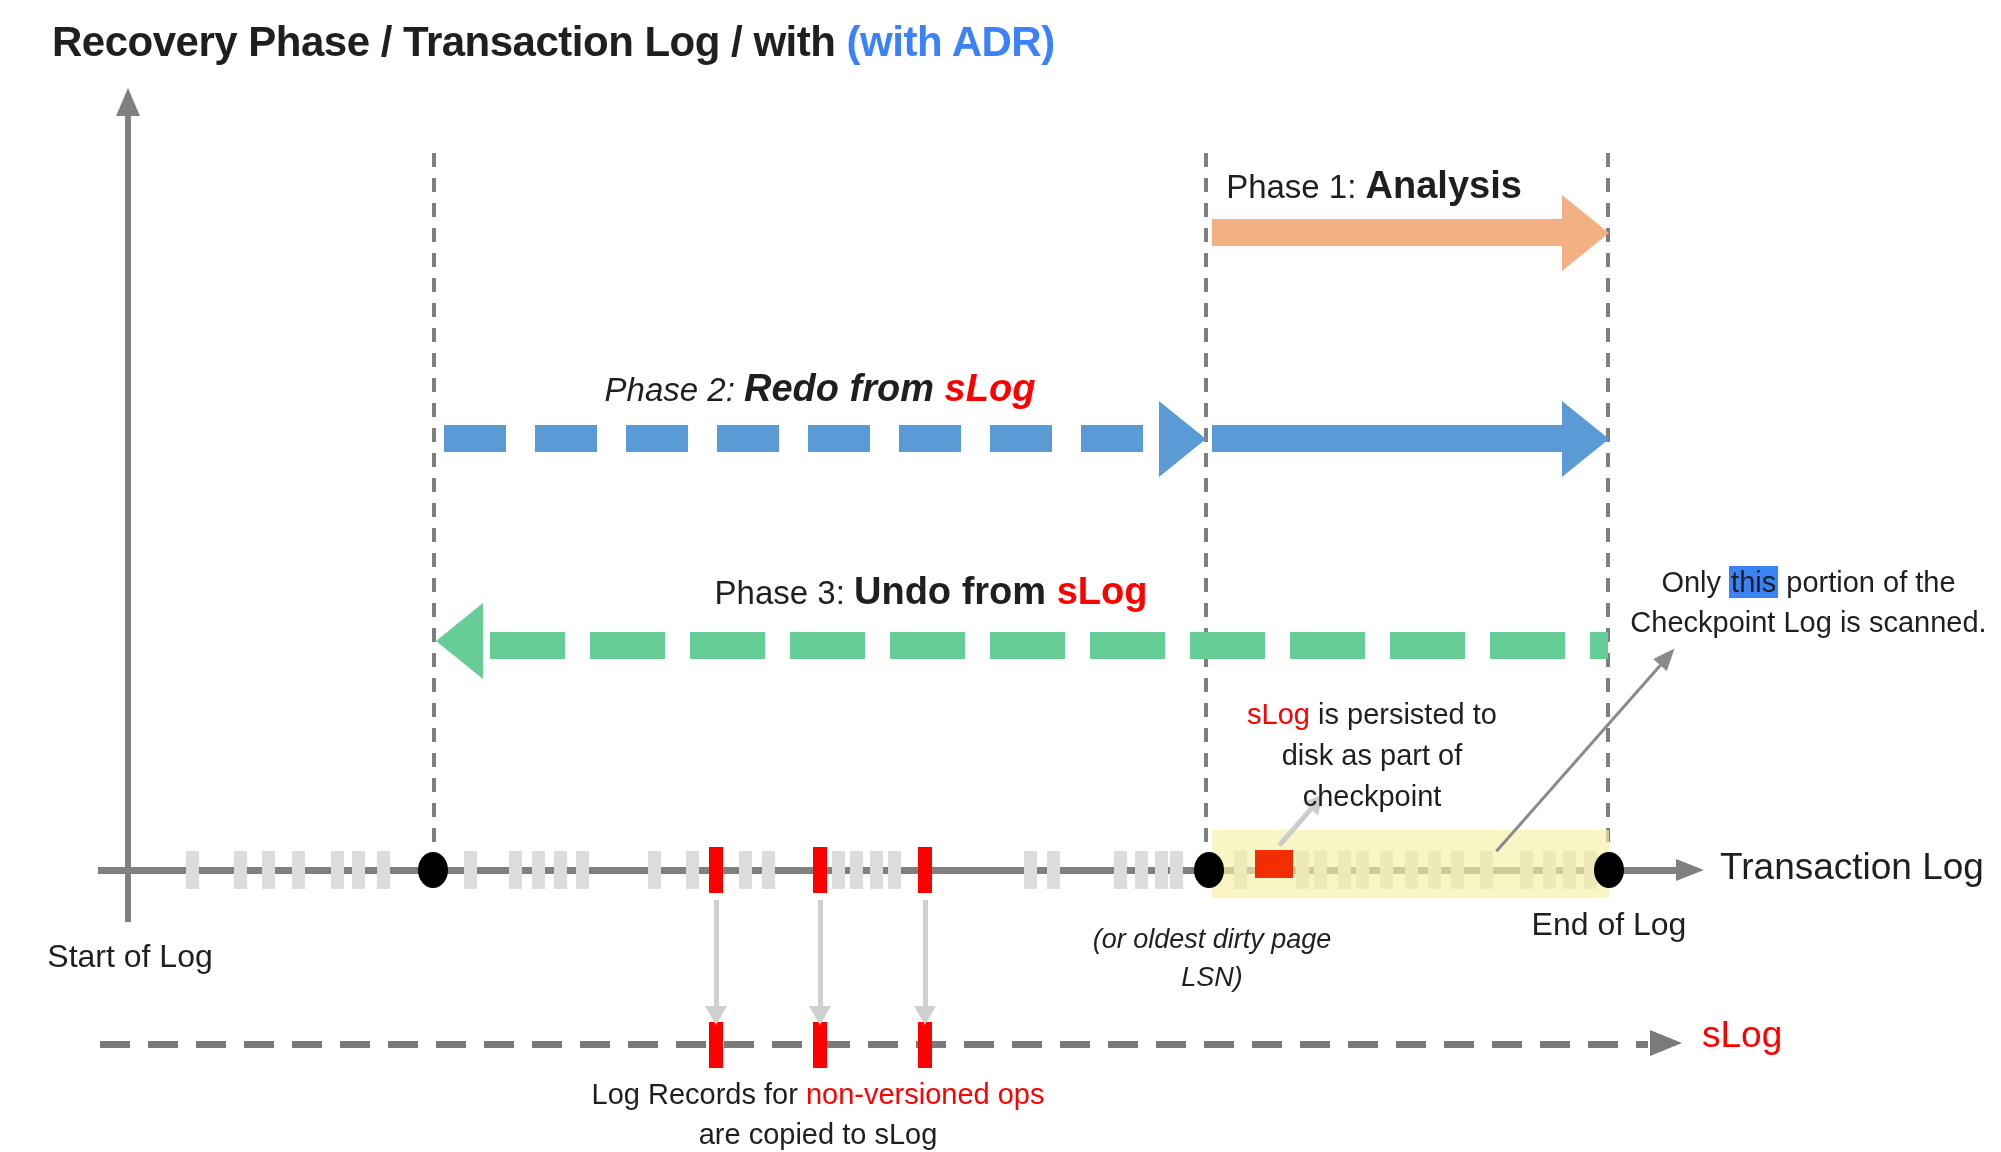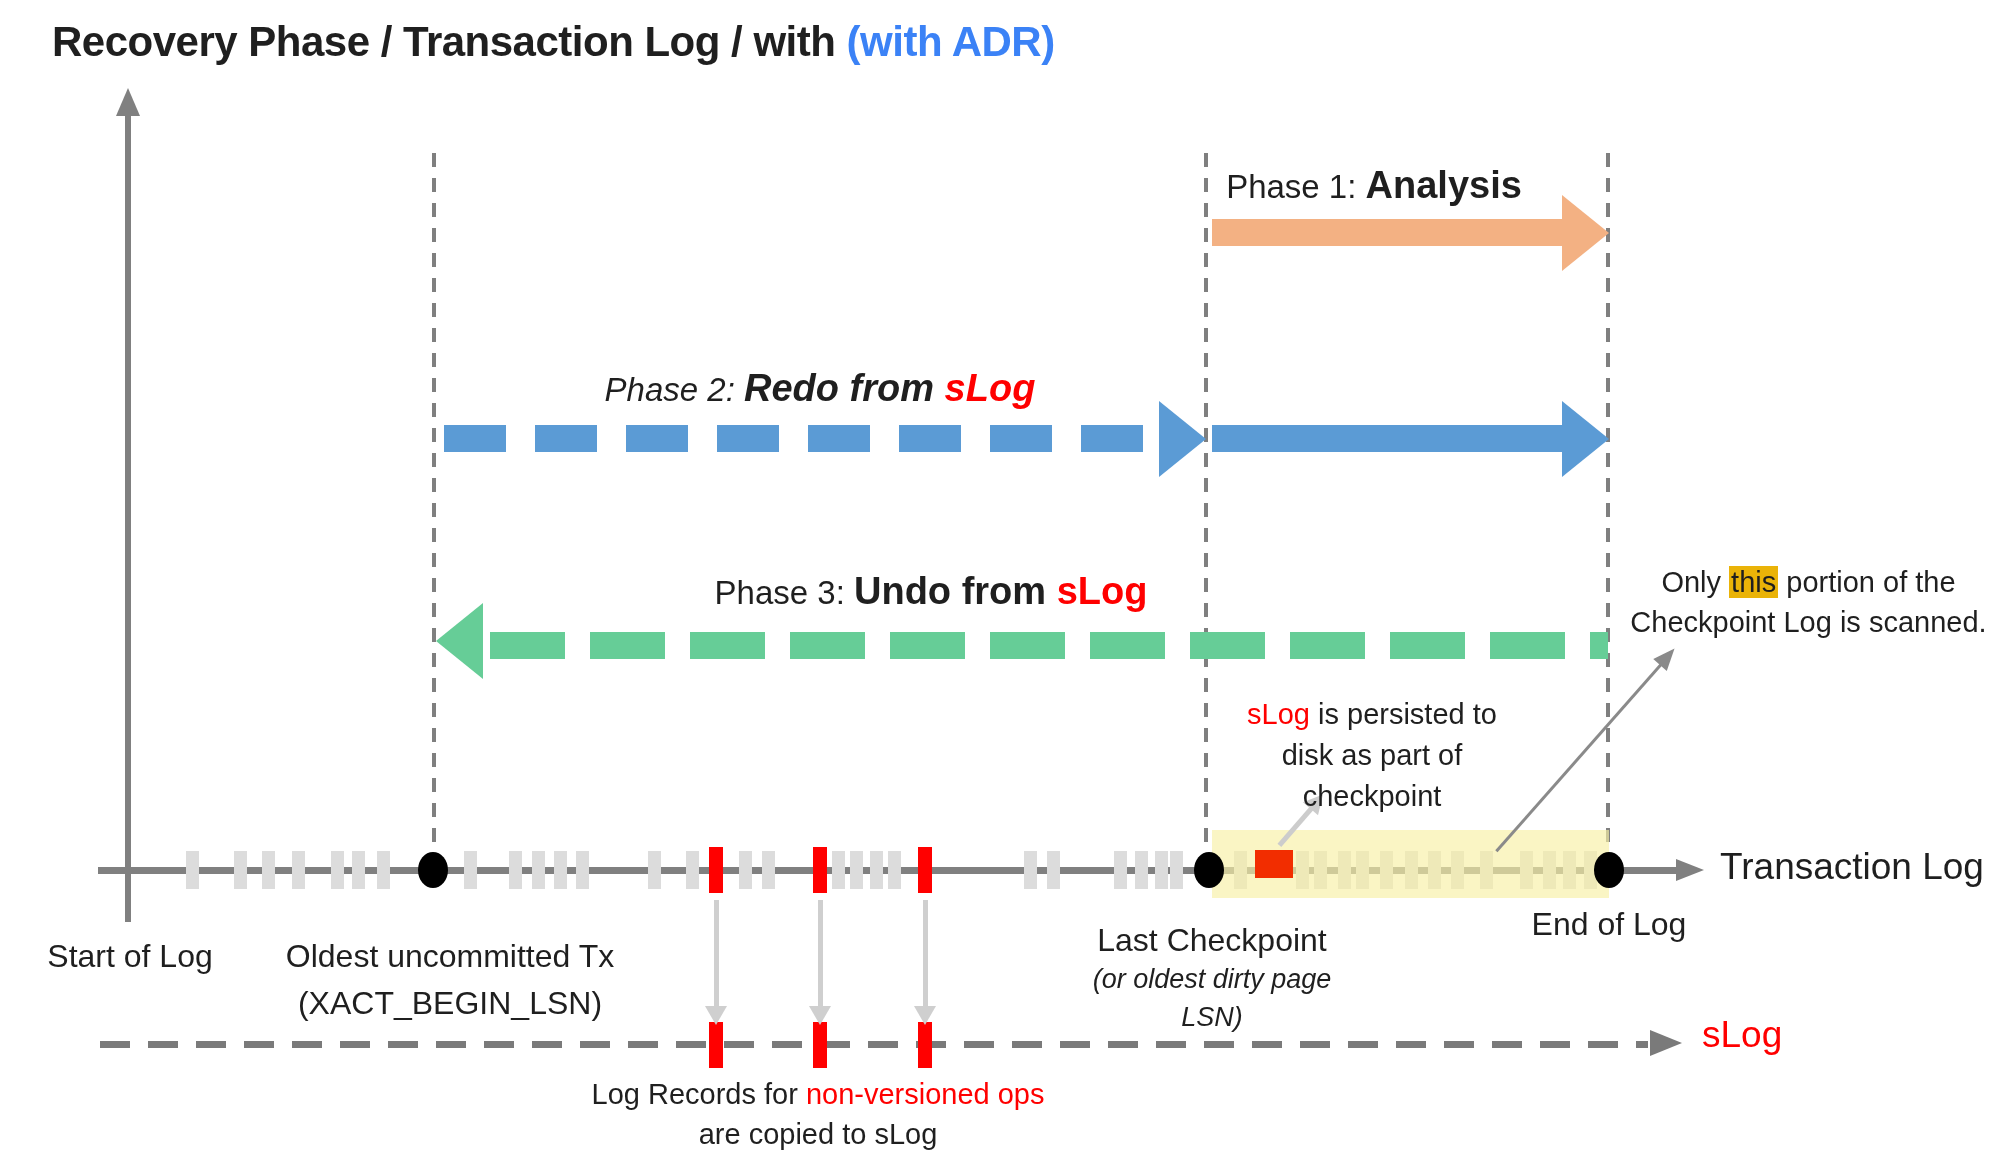--- a/index.html
+++ b/index.html
@@ -193,35 +193,30 @@
     <span>Phase 1: </span><b>Analysis</b>
   </div>
   <div class="abs phase-lbl p2s-lbl">
     <span>Phase 2: </span><b>Redo from </b><b class="red-txt">sLog</b>
   </div>
   <div class="abs phase-lbl p3-lbl">
     <span>Phase 3: </span><b>Undo from </b><b class="red-txt">sLog</b>
   </div>
 
   <div class="abs lbl start-lbl">Start of Log</div>
-  <div class="abs lbl oldest-lbl">
-    <div>Oldest uncommitted Tx</div>
-    <div>(XACT_BEGIN_LSN)</div>
-  </div>
   <div class="abs lbl cp-lbl">
-    <div>Last Checkpoint</div>
     <div class="ital">(or oldest dirty page</div>
     <div class="ital">LSN)</div>
   </div>
   <div class="abs lbl eol-lbl">End of Log</div>
   <div class="abs txlog-lbl">Transaction Log</div>
   <div class="abs slog-lbl">sLog</div>
 
   <div class="abs note scan-note">
-    <div><span>Only </span><span class="hl" style="background: #eab308;">this</span><span> portion of the</span></div>
+    <div><span>Only </span><span class="hl" style="background: #3b82f6;">this</span><span> portion of the</span></div>
     <div>Checkpoint Log is scanned.</div>
   </div>
   <div class="abs note persist-note">
     <div><span class="red-txt">sLog</span><span> is persisted to</span></div>
     <div>disk as part of</div>
     <div>checkpoint</div>
   </div>
   <div class="abs note copy-note">
     <div><span>Log Records for </span><span class="red-txt">non-versioned ops</span></div>
     <div>are copied to sLog</div>

